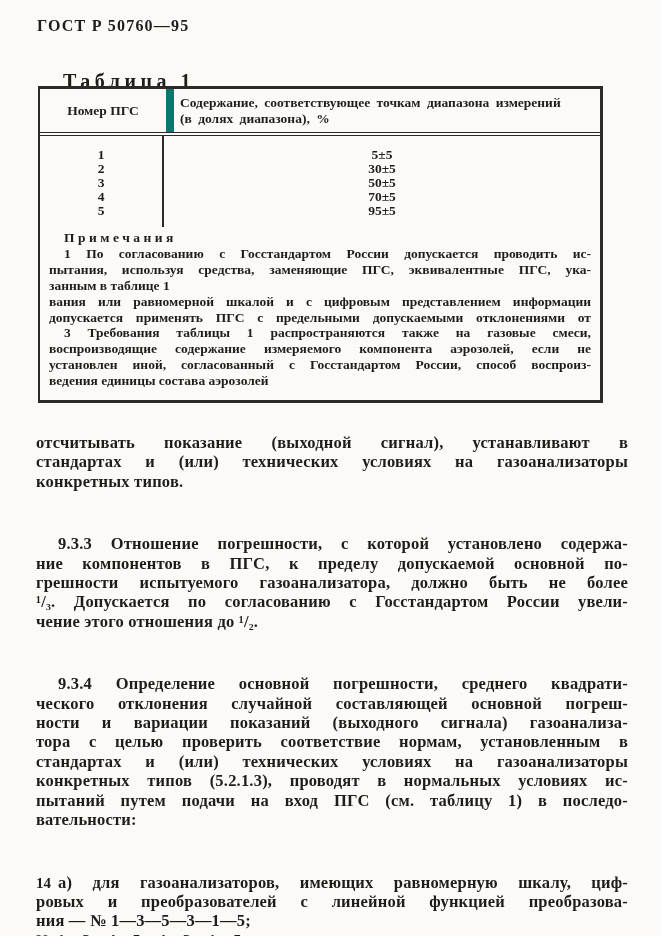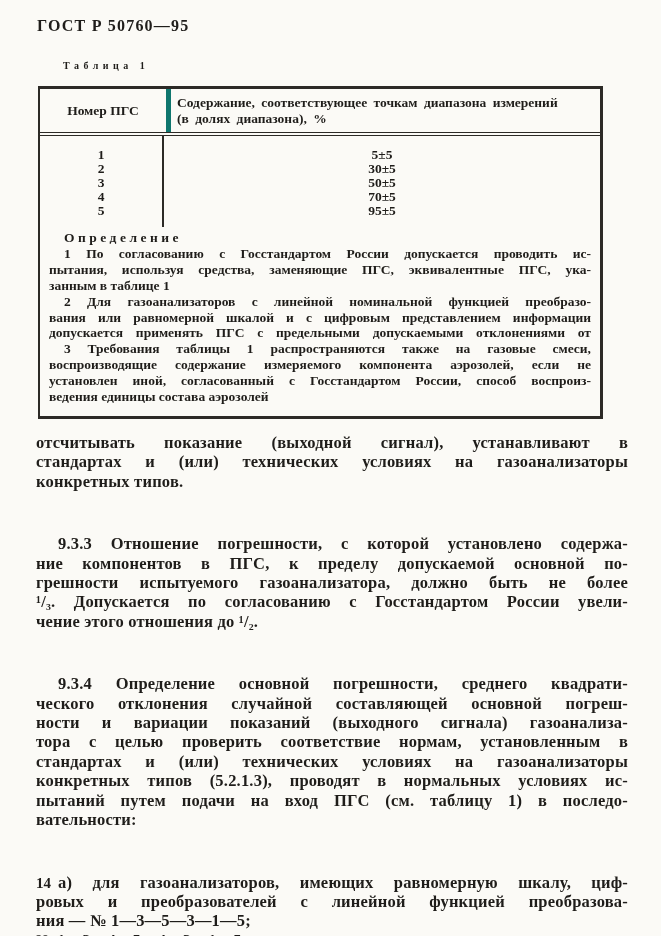--- a/index.html
+++ b/index.html
@@ -5,31 +5,31 @@
   html,body{margin:0;padding:0;background:#e8e6e1;}
   .page{
     position:relative;width:661px;height:936px;background:#fbfaf6;
     font-family:"Liberation Serif","DejaVu Serif",serif;color:#1f1d1a;
     overflow:hidden;margin:0 auto;
   }
   .gost-header{
     position:absolute;left:37px;top:17px;font-size:16px;font-weight:700;letter-spacing:1.2px;
   }
   .caption{
-    position:absolute;left:63px;top:60px;font-size:10px;font-weight:700;letter-spacing:4.5px;
+    position:absolute;left:63px;top:70px;font-size:20px;font-weight:700;letter-spacing:4.5px;
   }
   .tablebox{
     position:absolute;left:38px;top:86px;width:560px;
     border-top:3px solid #2c2a26;border-bottom:3px solid #2c2a26;
     border-left:2px solid #2c2a26;border-right:3px solid #2c2a26;
     background:#fbfaf6;
   }
   .thead{display:flex;border-bottom:4px double #2c2a26;}
   .hcol1{
-    width:122px;border-right:5px solid #0f766e;display:flex;align-items:center;justify-content:center;
+    width:122px;border-right:8px solid #0f766e;display:flex;align-items:center;justify-content:center;
     font-size:13.5px;font-weight:700;padding:4px 2px;
   }
   .hcol2{flex:1;padding:6px 6px 5px;font-size:13.5px;font-weight:700;line-height:16px;word-spacing:3px;}
   .rowsarea{display:flex;}
   .rowscol1{width:122px;border-right:2px solid #2c2a26;padding:12px 0 9px;text-align:center;}
   .rowscol2{flex:1;padding:12px 0 9px;text-align:center;}
   .trownum,.trowval{font-size:13.5px;font-weight:700;line-height:14px;}
   .notes{padding:3px 9px 11px 9px;font-size:13.5px;font-weight:700;line-height:15.9px;}
   .notes-title{letter-spacing:3.5px;text-indent:15px;}
   .line{text-align:justify;text-align-last:justify;}
@@ -79,30 +79,29 @@
           <div class="trowval">30±5</div>
 
           <div class="trowval">50±5</div>
 
           <div class="trowval">70±5</div>
 
           <div class="trowval">95±5</div>
         </div>
     </div>
     <div class="notes">
-      <div class="notes-title">Определение</div>
+      <div class="notes-title">Примечания</div>
       <div>
 
           <div class="nline line indent">1 По согласованию с Госстандартом России допускается проводить ис-</div>
 
           <div class="nline line">пытания, используя средства, заменяющие ПГС, эквивалентные ПГС, ука-</div>
 
           <div class="nline line lastline">занным в таблице 1</div>
 
-          <div class="nline line indent">2 Для газоанализаторов с линейной номинальной функцией преобразо-</div>
 
           <div class="nline line">вания или равномерной шкалой и с цифровым представлением информации</div>
 
           <div class="nline line">допускается применять ПГС с предельными допускаемыми отклонениями от</div>
 
 
           <div class="nline line indent">3 Требования таблицы 1 распространяются также на газовые смеси,</div>
 
           <div class="nline line">воспроизводящие содержание измеряемого компонента аэрозолей, если не</div>
 

